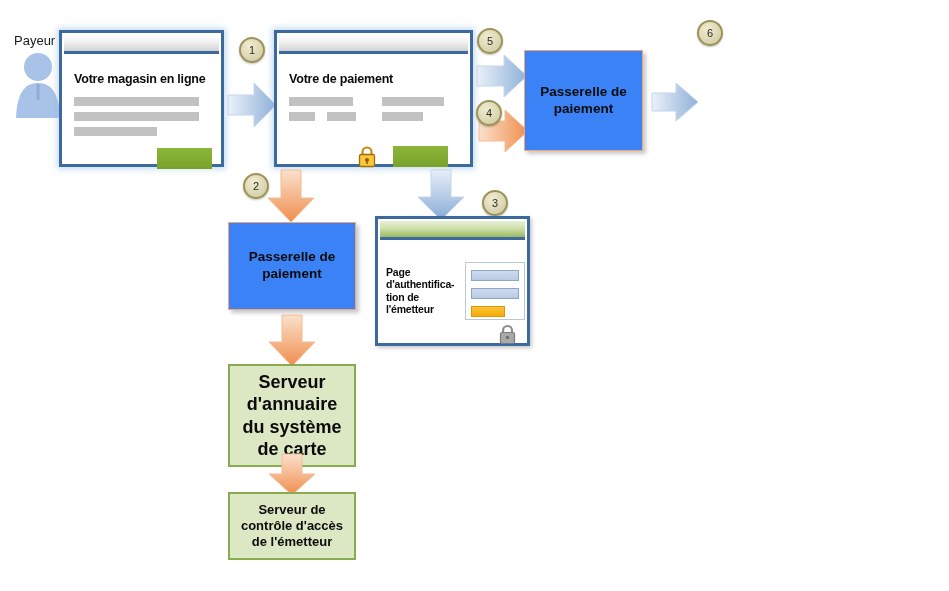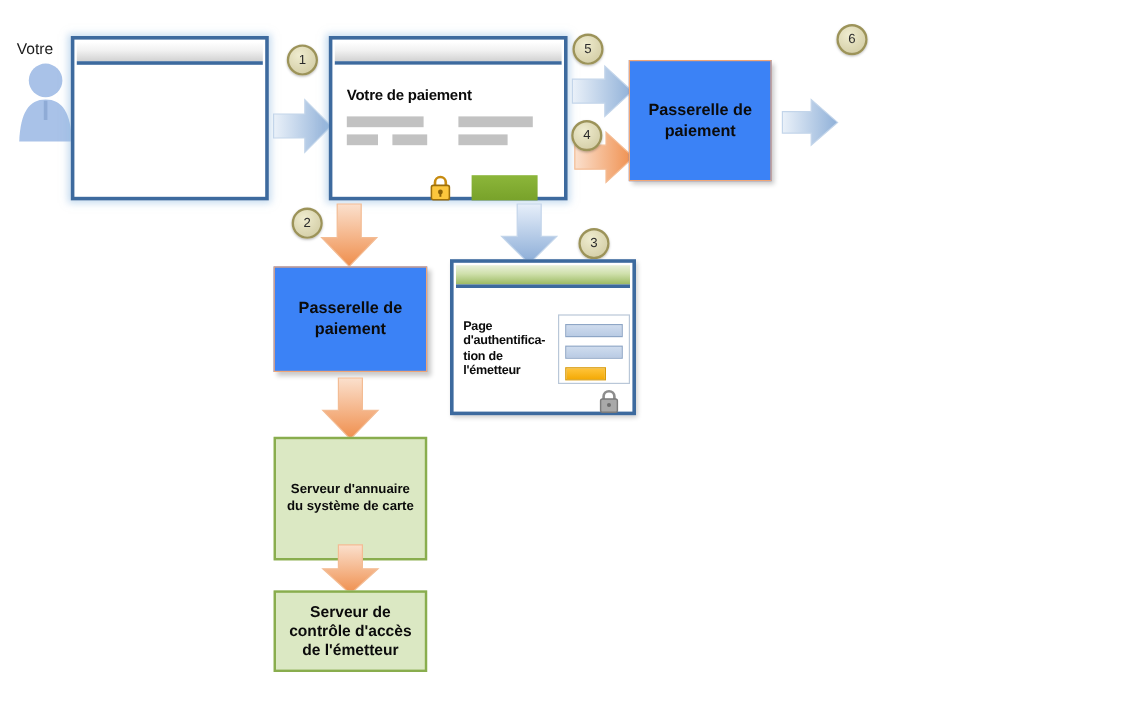--- a/index.html
+++ b/index.html
@@ -133,31 +133,38 @@
   .field.gold {
     background: linear-gradient(to bottom, #ffc43a 0%, #f4aa06 100%);
     border: 1px solid #d99a06;
   }
 </style>
 </head>
 <body>
 
 <div id="canvas">
 
-  <div class="payer-label" style="left:14px; top:33px;">Votre</div>
+  <div class="payer-label" style="left:14px; top:33px;">Payeur</div>
   <div class="payer-icon" style="left:12px; top:48px;">
     <svg width="52" height="72" viewBox="0 0 52 72">
       <circle cx="26" cy="19" r="14" fill="#a9c2e8"></circle>
       <path d="M26 35 C12 35 5 46 4 70 L48 70 C47 46 40 35 26 35 Z" fill="#a9c2e8"></path>
       <path d="M26 36 L26 52" stroke="#8fabd6" stroke-width="3" fill="none"></path>
     </svg>
   </div>
 
   <div class="window" style="left:59px; top:30px; width:165px; height:137px;">
     <div class="win-titlebar"></div>
+    <div class="win-body">
+      <div class="win-title-text" style="left:10px; top:18px; font-size:12.5px;">Votre magasin en ligne</div>
+      <div class="bar" style="left:10px; top:43px; width:125px; height:9px;"></div>
+      <div class="bar" style="left:10px; top:58px; width:125px; height:9px;"></div>
+      <div class="bar" style="left:10px; top:73px; width:83px; height:9px;"></div>
+      <div class="green-btn" style="left:93px; top:94px; width:55px; height:21px;"></div>
+    </div>
   </div>
 
   <div class="arrow" style="left:226px; top:80px;">
     <svg width="52" height="50" viewBox="0 0 52 50">
       <defs>
         <linearGradient id="blueH1" x1="0" y1="0" x2="1" y2="0">
           <stop offset="0%" stop-color="#eaf1f9"></stop>
           <stop offset="100%" stop-color="#8fb0d8"></stop>
         </linearGradient>
       </defs>
@@ -302,21 +309,21 @@
       <defs>
         <linearGradient id="orangeV7" x1="0" y1="0" x2="0" y2="1">
           <stop offset="0%" stop-color="#fbe0cd"></stop>
           <stop offset="100%" stop-color="#ef8e4c"></stop>
         </linearGradient>
       </defs>
       <path d="M16 2 L36 2 L36 29 L49 29 L26 53 L3 29 L16 29 Z" fill="url(#orangeV7)" stroke="#f3bc94" stroke-width="1"></path>
     </svg>
   </div>
 
-  <div class="pbox green" style="left:228px; top:364px; width:128px; height:103px; font-size:11px; padding:0 6px;">
+  <div class="pbox green" style="left:228px; top:364px; width:128px; height:103px; font-size:18px; padding:0 6px;">
     <span>Serveur d'annuaire du système de carte</span>
   </div>
 
   <div class="arrow" style="left:266px; top:452px;">
     <svg width="52" height="44" viewBox="0 0 52 44">
       <defs>
         <linearGradient id="orangeV8" x1="0" y1="0" x2="0" y2="1">
           <stop offset="0%" stop-color="#fbe0cd"></stop>
           <stop offset="100%" stop-color="#ef8e4c"></stop>
         </linearGradient>

